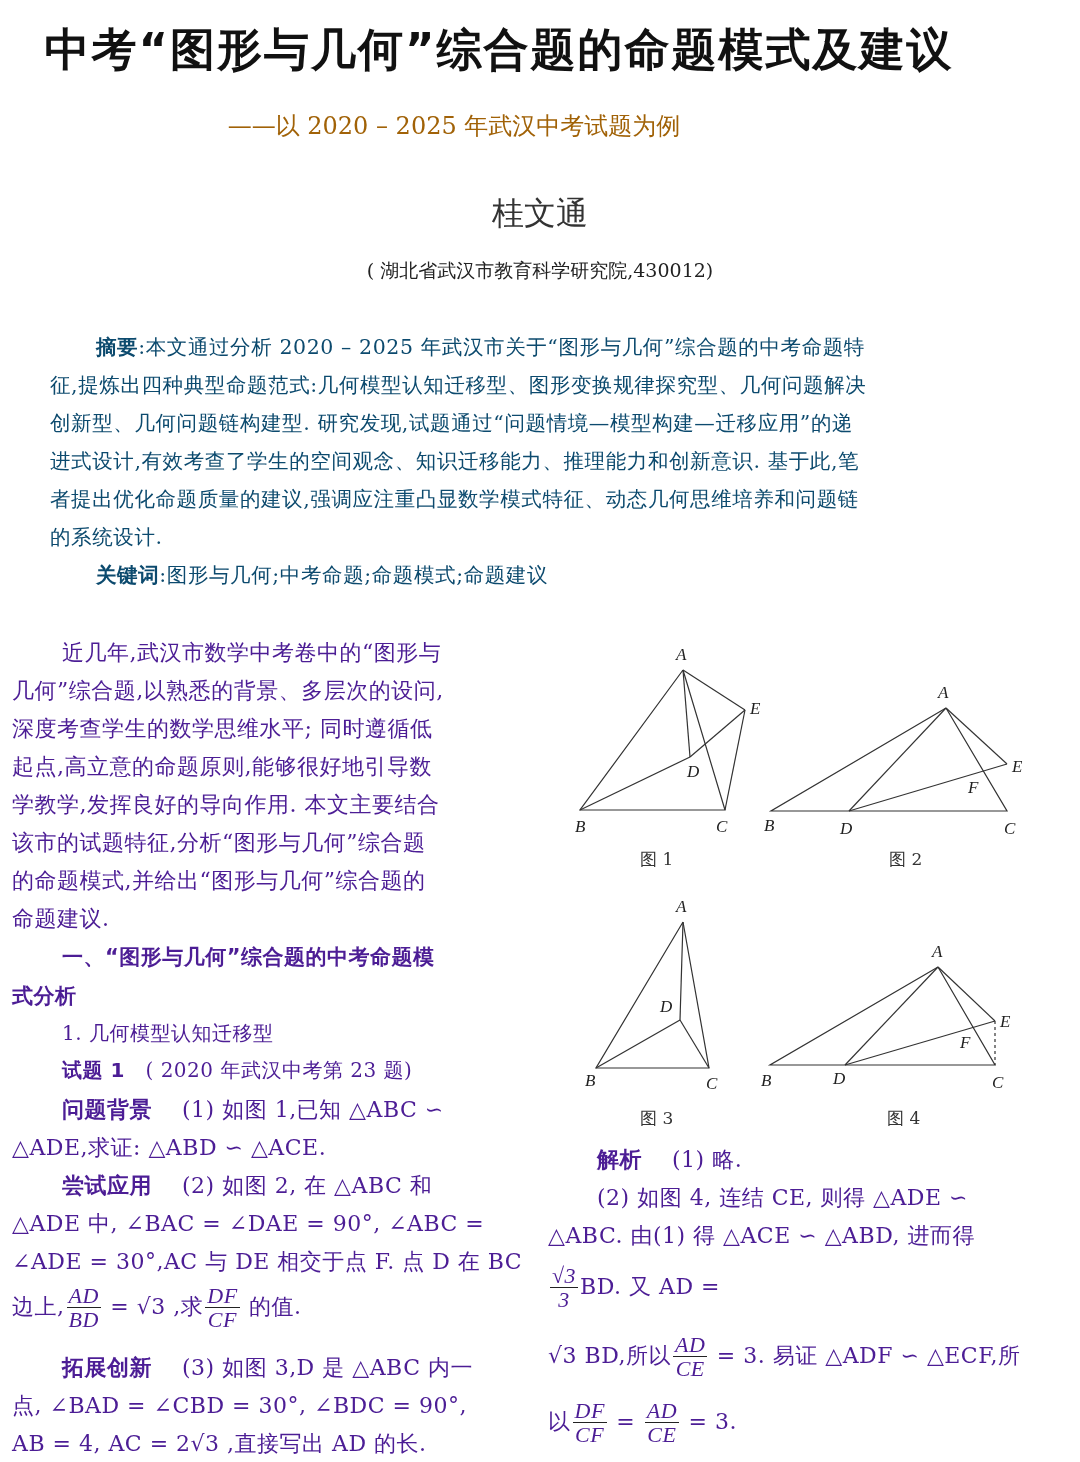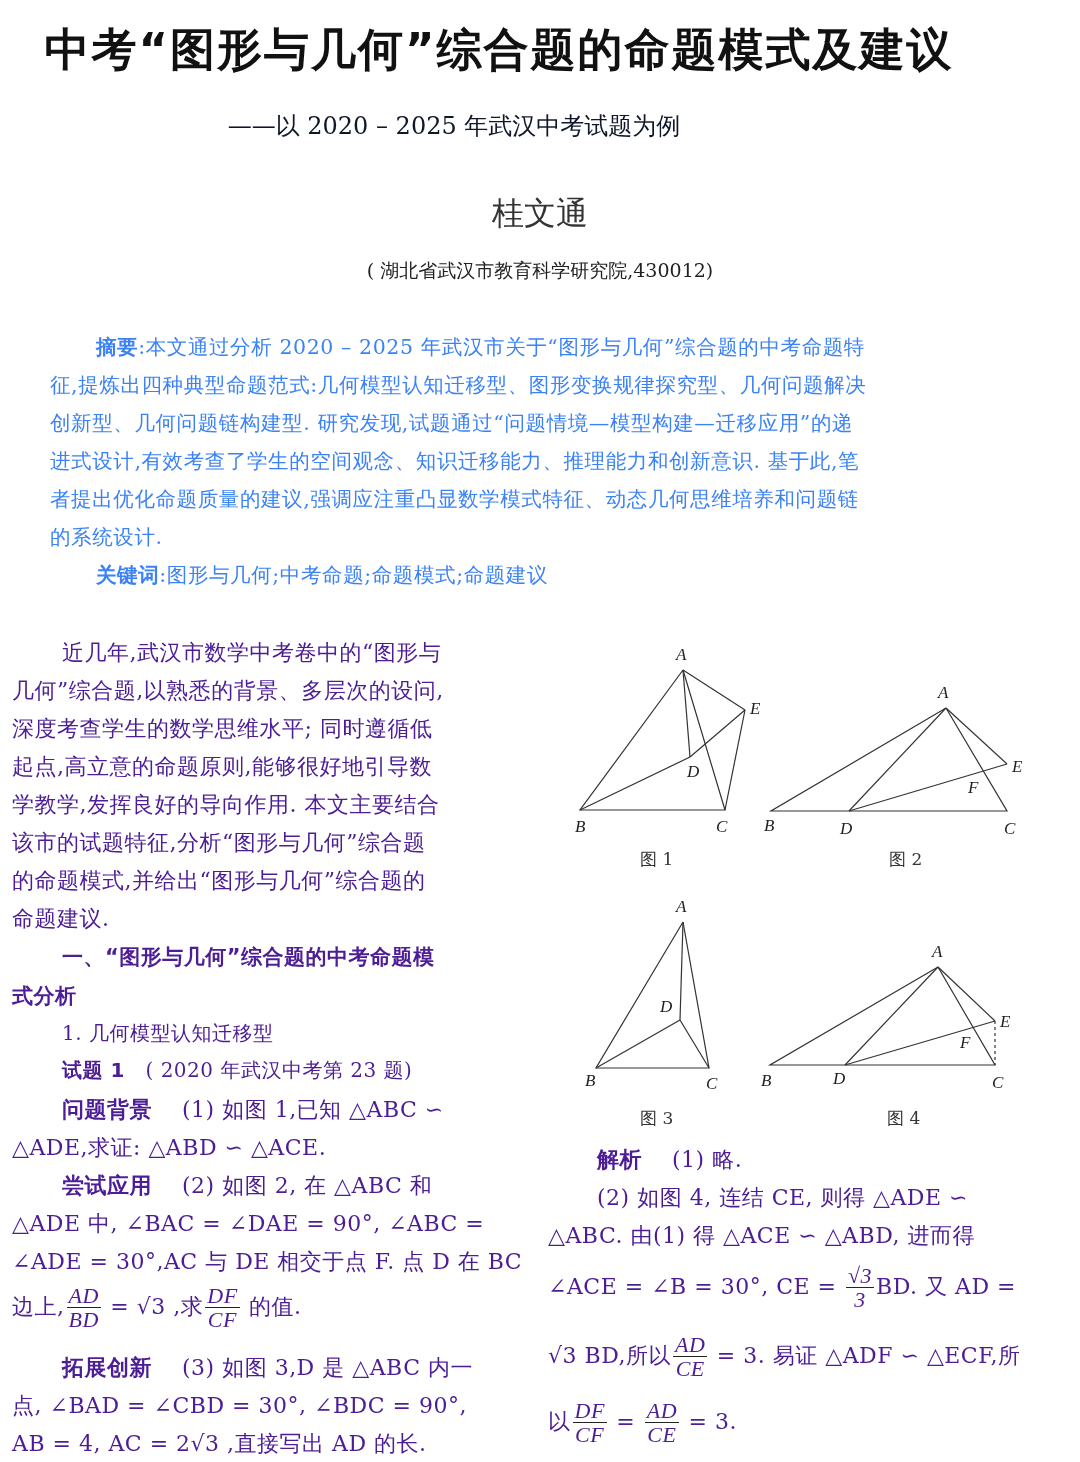--- a/index.html
+++ b/index.html
@@ -1,24 +1,24 @@
 <!DOCTYPE html>
 <html><head>
 <meta charset="utf-8">
 <style>
   html, body { margin:0; padding:0; background:#ffffff; }
   body { width:1080px; height:1462px; position:relative; overflow:hidden; color:#1a1a1a;
          font-family:"DejaVu Serif","Liberation Serif",serif; }
   .abs { position:absolute; white-space:nowrap; }
   .title { left:0; width:998px; top:20px; text-align:center; font-family:"DejaVu Sans","Liberation Sans",sans-serif;
            font-weight:bold; font-size:45px; letter-spacing:2px; color:#111; }
-  .subtitle { left:0; width:908px; top:110px; text-align:center; font-size:24px; color:#0f172a; }
+  .subtitle { left:0; width:908px; top:110px; text-align:center; font-size:24px; color:#a16207; }
   .author { left:0; width:1080px; top:192px; text-align:center; font-size:32px; color:#333; }
   .affil { left:0; width:1080px; top:258px; text-align:center; font-size:19px; color:#222; }
-  .abs-line { font-size:20.5px; left:50px; color:#3b82f6; letter-spacing:0.6px; }
+  .abs-line { font-size:20.5px; left:50px; color:#0c4a6e; letter-spacing:0.6px; }
   .kw-label { font-family:"DejaVu Sans","Liberation Sans",sans-serif; font-weight:bold; }
   .col-l { font-size:22px; color:#4c1d95; letter-spacing:0.5px; }
   .bold-sans { font-family:"DejaVu Sans","Liberation Sans",sans-serif; font-weight:bold; }
   .frac { display:inline-block; vertical-align:middle; text-align:center; font-style:italic;
           font-family:"Liberation Serif","DejaVu Serif",serif; line-height:1.05; margin:0 2px; }
   .frac .num { display:block; border-bottom:1.3px solid #222; padding:0 2px; }
   .frac .den { display:block; padding:0 2px; }
   .fig-caption { font-size:17px; color:#333; }
   .pt-label { font-style:italic; font-size:17px; font-family:"Liberation Serif","DejaVu Serif",serif; fill:#222; }
   svg line, svg polyline { stroke:#333; stroke-width:1.2; fill:none; }
@@ -144,21 +144,21 @@
 <div class="abs fig-caption" style="left:640px; top:1107px;">图 3</div>
 <div class="abs fig-caption" style="left:887px; top:1107px;">图 4</div>
 
 <div>
   <div class="abs col-l" style="left:597px; top:1145px;">
     <span class="bold-sans">解析</span>&nbsp;&nbsp;&nbsp;&nbsp;<span>(1) 略.</span>
   </div>
   <div class="abs col-l" style="left:597px; top:1183px;">(2) 如图 4, 连结 CE, 则得 △ADE ∽</div>
   <div class="abs col-l" style="left:548px; top:1221px;">△ABC. 由(1) 得 △ACE ∽ △ABD, 进而得</div>
   <div class="abs col-l" style="left:548px; top:1264px;">
-    <span>∠ACE = ∠B = 30°, CE = </span><span class="frac"><span class="num">√3</span><span class="den">3</span></span><span>BD. 又 AD =</span>
+    <span class="frac"><span class="num">√3</span><span class="den">3</span></span><span>BD. 又 AD =</span>
   </div>
   <div class="abs col-l" style="left:548px; top:1333px;">
     <span>√3 BD,所以</span><span class="frac"><span class="num">AD</span><span class="den">CE</span></span><span> = 3. 易证 △ADF ∽ △ECF,所</span>
   </div>
   <div class="abs col-l" style="left:548px; top:1399px;">
     <span>以</span><span class="frac"><span class="num">DF</span><span class="den">CF</span></span><span> = </span><span class="frac"><span class="num">AD</span><span class="den">CE</span></span><span> = 3.</span>
   </div>
 </div>
 
 </body></html>

